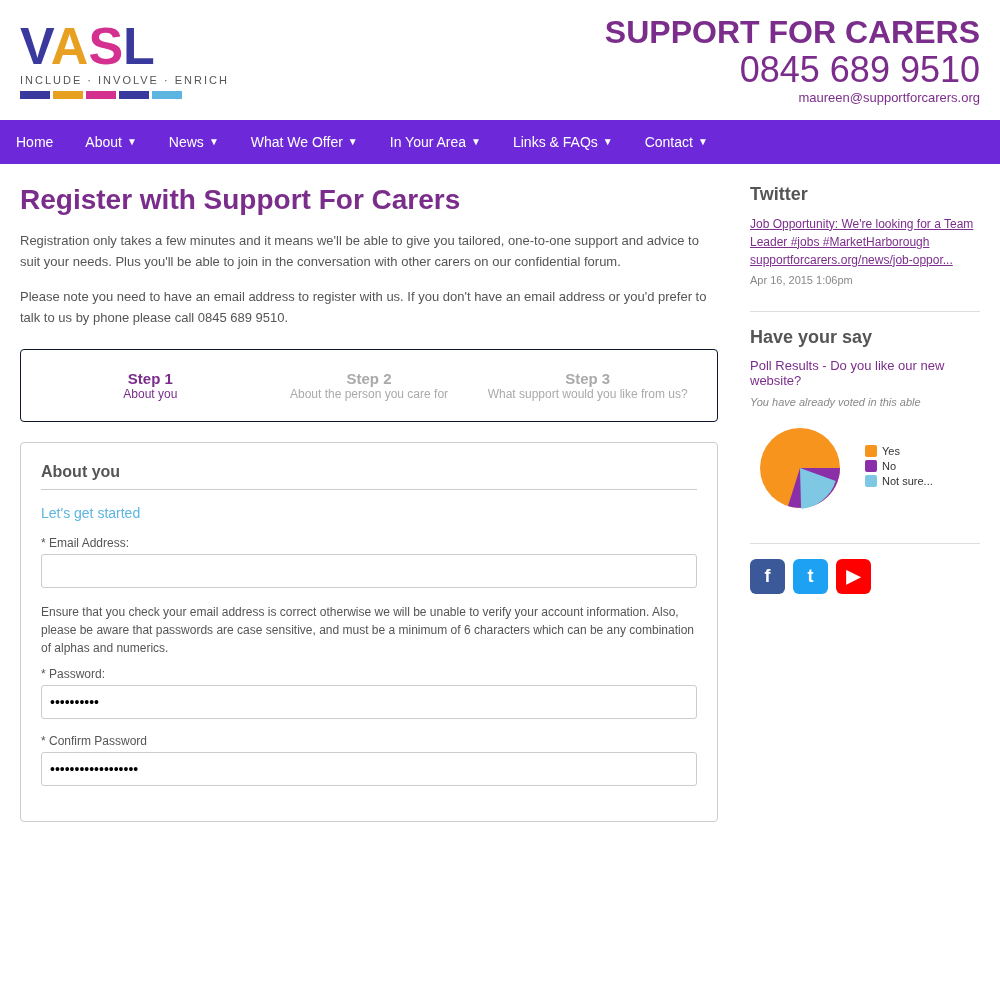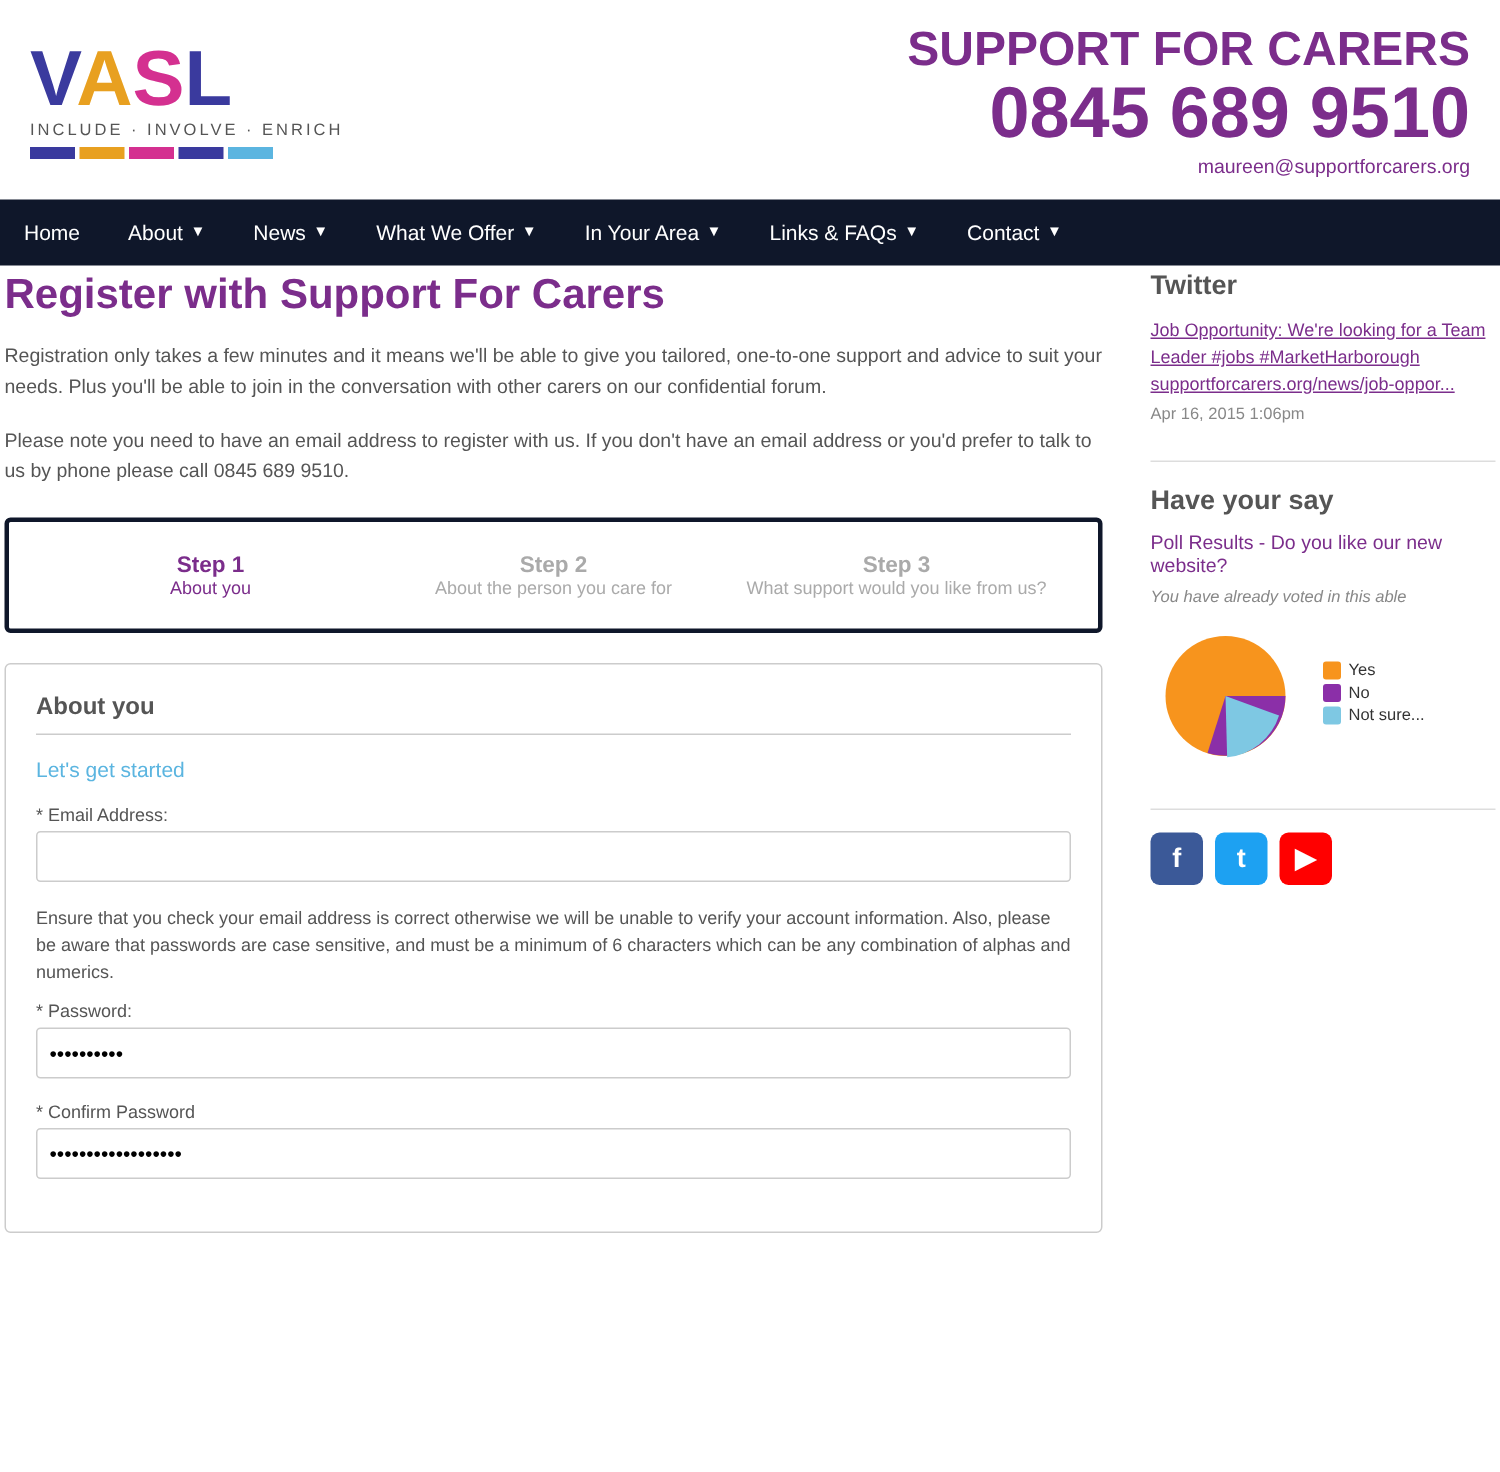--- a/index.html
+++ b/index.html
@@ -17,43 +17,43 @@
     .logo-bars { display: flex; gap: 3px; margin-top: 5px; }
     .logo-bar { height: 8px; width: 30px; }
     .bar1 { background: #3a3a9e; }
     .bar2 { background: #e8a020; }
     .bar3 { background: #d43090; }
     .bar4 { background: #3a3a9e; }
     .bar5 { background: #5bb5e0; }
 
     .header-right { text-align: right; }
     .header-right .support-title { font-size: 32px; font-weight: 900; color: #7b2d8b; line-height: 1.1; }
-    .header-right .phone { font-size: 48px; font-weight: 700; color: #7b2d8b; line-height: 1.1; }
+    .header-right .phone { font-size: 36px; font-weight: 400; color: #7b2d8b; line-height: 1.1; }
     .header-right .email { font-size: 13px; color: #7b2d8b; }
 
     
-    nav { background: #0f172a; padding: 0; }
+    nav { background: #6d28d9; padding: 0; }
     nav ul { list-style: none; display: flex; align-items: center; }
     nav ul li a { color: #fff; text-decoration: none; padding: 14px 16px; display: flex; align-items: center; gap: 5px; font-size: 14px; font-weight: 500; white-space: nowrap; }
     nav ul li a .arrow { font-size: 10px; }
 
     
-    .main-container { display: flex; gap: 32px; padding: 3px; max-width: 1000px; }
+    .main-container { display: flex; gap: 32px; padding: 20px; max-width: 1000px; }
     .content-area { flex: 1; min-width: 0; }
     .sidebar { width: 230px; flex-shrink: 0; }
 
     
     .page-title { font-size: 28px; font-weight: 700; color: #7b2d8b; margin-bottom: 15px; }
 
     
     .intro-text { font-size: 13px; color: #555; line-height: 1.6; margin-bottom: 15px; }
     .intro-note { font-size: 13px; color: #555; line-height: 1.6; margin-bottom: 20px; }
 
     
-    .steps-container { border: 3px solid #0f172a; border-radius: 4px; padding: 20px; margin-bottom: 20px; display: flex; justify-content: space-between; }
+    .steps-container { border: 1px solid #0f172a; border-radius: 4px; padding: 20px; margin-bottom: 20px; display: flex; justify-content: space-between; }
     .step { flex: 1; text-align: center; }
     .step-number { font-size: 15px; font-weight: 700; color: #7b2d8b; }
     .step.inactive .step-number { color: #aaa; }
     .step-label { font-size: 12px; color: #7b2d8b; }
     .step.inactive .step-label { color: #aaa; }
 
     
     .form-section { border: 1px solid #ccc; border-radius: 4px; padding: 20px; }
     .section-title { font-size: 16px; font-weight: 700; color: #555; border-bottom: 1px solid #ccc; padding-bottom: 8px; margin-bottom: 15px; }
     .section-subtitle { color: #5bb5e0; font-size: 14px; margin-bottom: 15px; }

